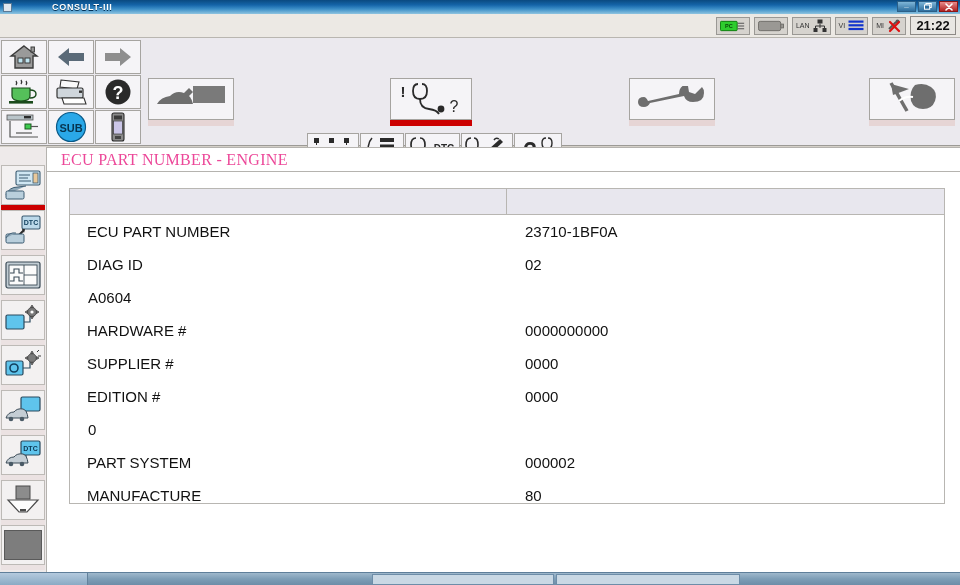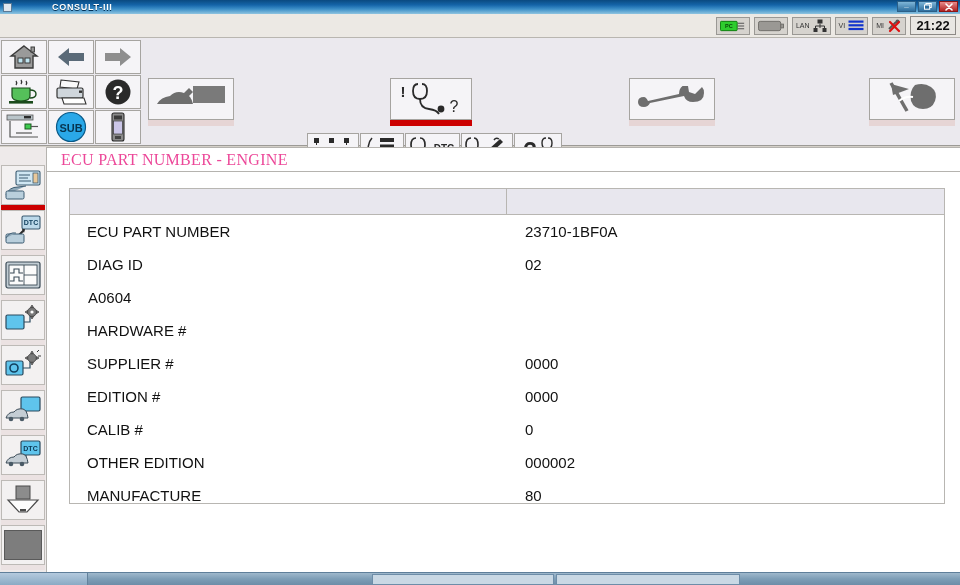--- a/index.html
+++ b/index.html
@@ -514,35 +514,35 @@
           </div>
           <div class="dt-row">
             <div class="c1"><span>DIAG ID</span></div>
             <div class="c2"><span>02</span></div>
           </div>
           <div class="dt-row">
             <div class="c2"><span>A0604</span></div>
           </div>
           <div class="dt-row">
             <div class="c1"><span>HARDWARE #</span></div>
+            <div class="c2"><span>0000000000</span></div>
           </div>
           <div class="dt-row">
             <div class="c1"><span>SUPPLIER #</span></div>
             <div class="c2"><span>0000</span></div>
           </div>
           <div class="dt-row">
             <div class="c1"><span>EDITION #</span></div>
             <div class="c2"><span>0000</span></div>
           </div>
           <div class="dt-row">
-            <div class="c1"><span>CALIB #</span></div>
             <div class="c2"><span>0</span></div>
           </div>
           <div class="dt-row">
-            <div class="c1"><span>OTHER EDITION</span></div>
+            <div class="c1"><span>PART SYSTEM</span></div>
             <div class="c2"><span>000002</span></div>
           </div>
           <div class="dt-row">
             <div class="c1"><span>MANUFACTURE</span></div>
             <div class="c2"><span>80</span></div>
           </div>
         </div>
     </div>
   </div>
 

